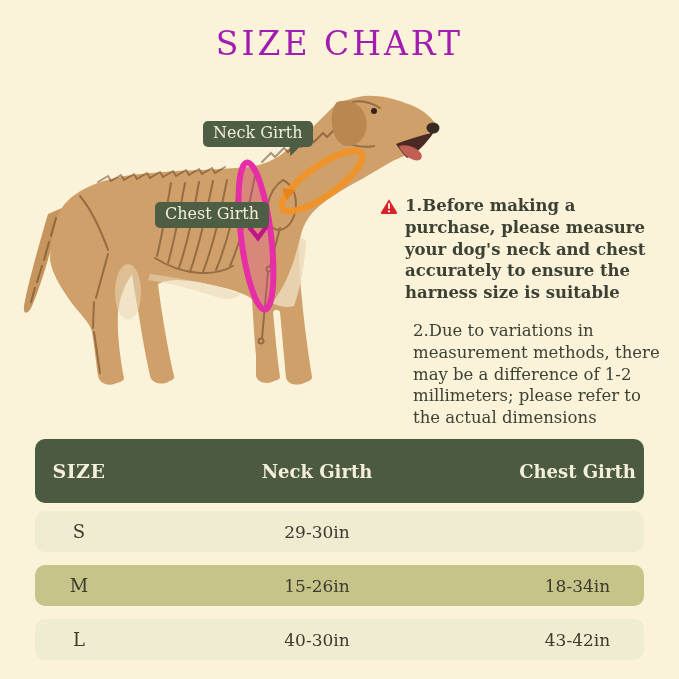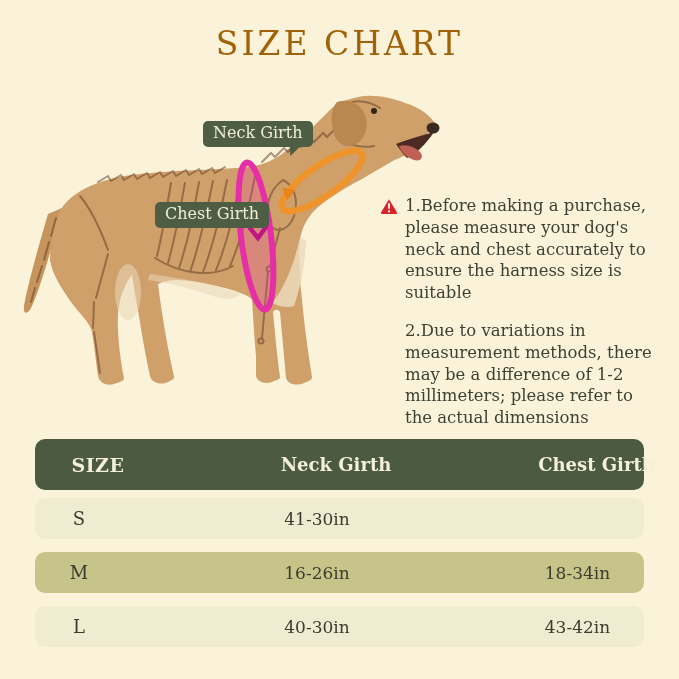--- a/index.html
+++ b/index.html
@@ -10,21 +10,21 @@
     position:relative;overflow:hidden;
     color:#3c4134;
   }
   .stage{position:absolute;inset:0;}
 
   
   .title{
     position:absolute;top:24px;left:0;right:0;
     text-align:center;
     font-size:33px;letter-spacing:3px;
-    color:#a16207;
+    color:#a21caf;
   }
 
   
   .dog-wrap{position:absolute;left:0;top:88px;width:460px;height:322px;}
 
   
   .tag{
     position:absolute;
     background:#4d5e45;color:#f2edd7;
     font-size:16px;line-height:20px;
@@ -39,32 +39,31 @@
     border-top:11px solid #4d5e45;
     transform:skewX(-16deg);
   }
   .tag-chest{left:155px;top:202px;}
 
   
   .notes{position:absolute;left:380px;top:195px;width:285px;
     font-size:16.5px;line-height:21.8px;color:#3c4134;}
   .note-row{display:flex;align-items:flex-start;}
   .warn-icon{width:18px;height:17px;flex:none;margin-top:3px;}
-  .note-text{margin-left:7px;width:256px;}
-  .note2{margin-top:16px;margin-left:25px;width:256px;}
+  .note-text{margin-left:7px;width:256px;font-weight:bold;}
+  .note2{margin-top:16px;margin-left:33px;width:256px;}
 
   
   .size-table{position:absolute;left:35px;top:439px;width:609px;}
   .grid{display:grid;grid-template-columns:88px 388px 133px;align-items:center;}
   .cell{text-align:center;}
   .thead{
-    height:51px;background:#4b5a40;border-radius:10px;
+    height:64px;background:#4b5a40;border-radius:10px;
     color:#f3efd8;font-weight:bold;font-size:18px;
     margin-bottom:8px;
-    padding-left:19px;
   }
   .thead .c1{font-size:19px;letter-spacing:0.5px;}
   .trow{
     height:41px;border-radius:10px;
     font-size:17px;color:#3b3b30;
     margin-bottom:13px;
   }
   .trow .c1{font-size:18px;}
   .row-light{background:#efecd1;}
   .row-olive{background:#c7c489;}
@@ -187,25 +186,25 @@
   </div>
 
   <div class="size-table">
     <div class="thead grid">
       <div class="cell c1">SIZE</div>
       <div class="cell">Neck Girth</div>
       <div class="cell">Chest Girth</div>
     </div>
     <div class="trow row-light grid">
       <div class="cell c1">S</div>
-      <div class="cell">41-30in</div>
+      <div class="cell">29-30in</div>
     </div>
     <div class="trow row-olive grid">
       <div class="cell c1">M</div>
-      <div class="cell">16-26in</div>
+      <div class="cell">15-26in</div>
       <div class="cell">18-34in</div>
     </div>
     <div class="trow row-light grid">
       <div class="cell c1">L</div>
       <div class="cell">40-30in</div>
       <div class="cell">43-42in</div>
     </div>
   </div>
 
 </div>

